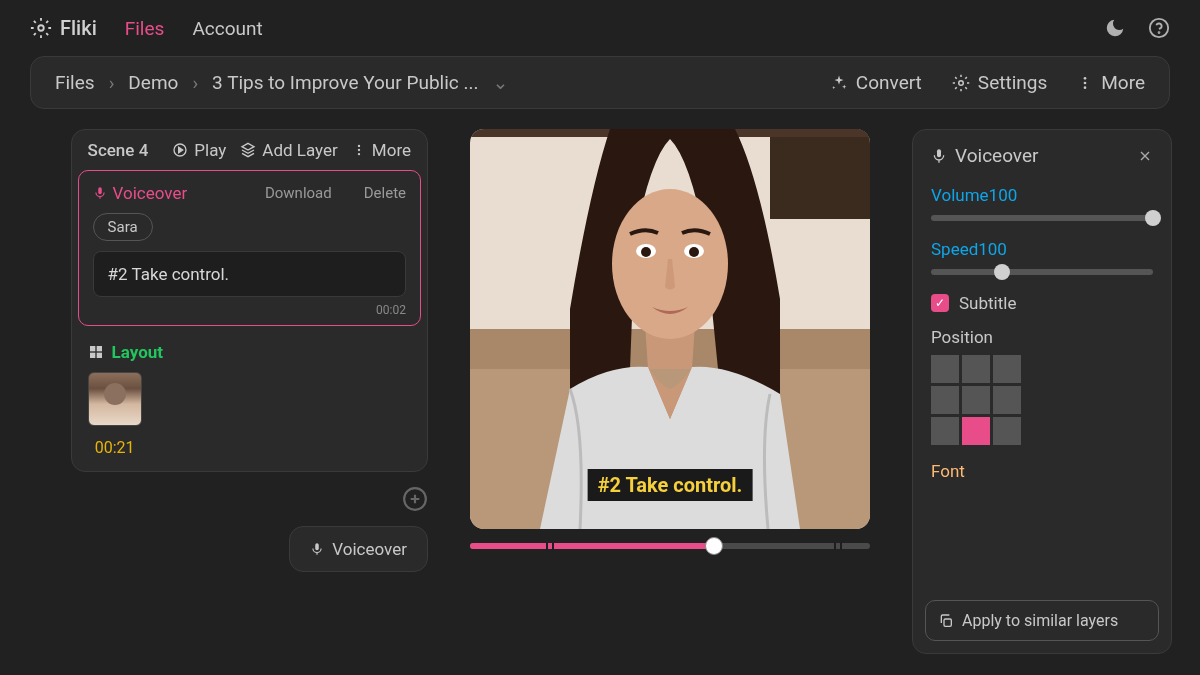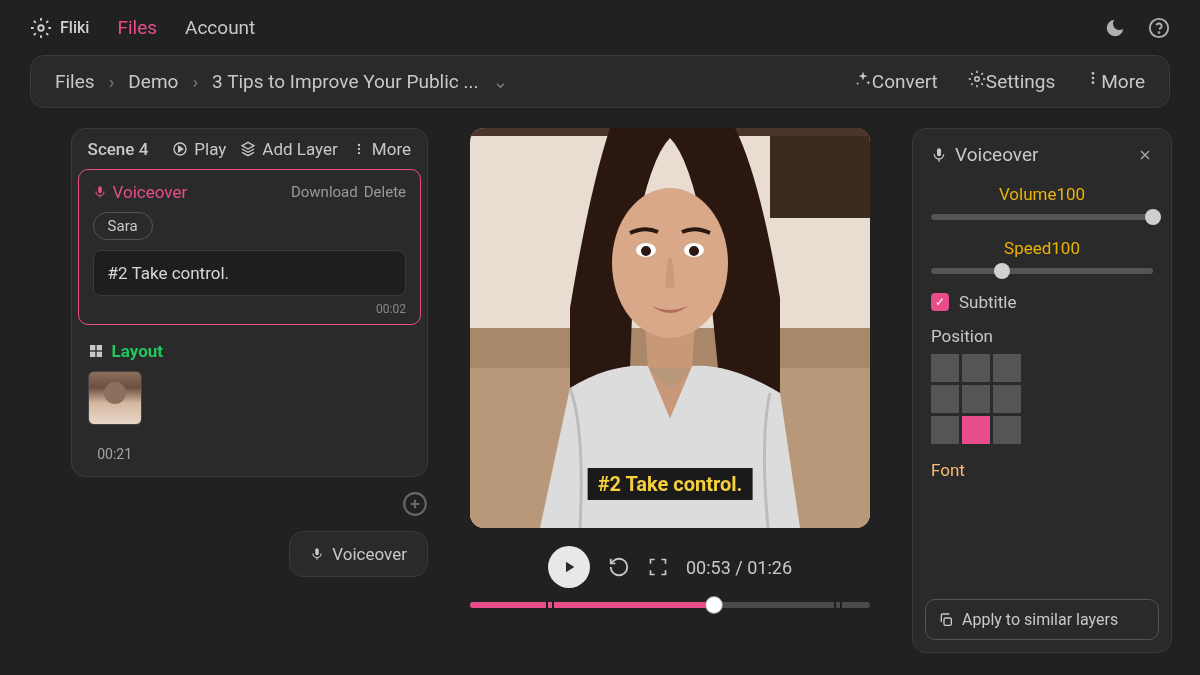--- a/index.html
+++ b/index.html
@@ -17,21 +17,21 @@
     display: flex;
     align-items: center;
     padding: 16px 30px;
     gap: 28px;
   }
   .logo {
     display: flex;
     align-items: center;
     gap: 8px;
     color: #d0d0d0;
-    font-size: 16px;
+    font-size: 20px;
     font-weight: 500;
   }
   .nav-link {
     font-size: 19px;
     color: #c8c8c8;
     cursor: pointer;
   }
   .nav-link.active { color: #e84d8a; }
   .topnav-right {
     margin-left: auto;
@@ -54,21 +54,21 @@
     font-size: 19px;
   }
   .crumb { color: #c8c8c8; cursor: pointer; }
   .crumb-sep { color: #777; }
   .toolbar-actions {
     margin-left: auto;
     display: flex;
     gap: 30px;
     align-items: center;
   }
-  .tb-action { display: flex; align-items: flex-start; color: #c8c8c8; cursor: pointer; }
+  .tb-action { display: flex; align-items: center; gap: 8px; color: #c8c8c8; cursor: pointer; }
   
   
   .main {
     display: grid;
     grid-template-columns: 400px 1fr 260px;
     gap: 24px;
     padding: 20px 28px 0 28px;
     height: calc(100% - 130px);
   }
   
@@ -93,21 +93,21 @@
   .hdr-btn.right { margin-left: auto; }
   
   .voiceover-block {
     border: 1px solid #e84d8a;
     margin: 0 6px 6px 6px;
     border-radius: 10px;
     padding: 12px 14px 8px 14px;
   }
   .vo-row1 { display: flex; align-items: center; gap: 8px; margin-bottom: 10px; }
   .vo-label { color: #e84d8a; font-size: 17px; display: flex; align-items: center; gap: 6px; }
-  .vo-actions { margin-left: auto; display: flex; gap: 6px; font-size: 15px; color: #999; }
+  .vo-actions { margin-left: auto; display: flex; gap: 32px; font-size: 15px; color: #999; }
   .vo-actions span { cursor: pointer; }
   .chip {
     display: inline-block;
     border: 1px solid #555;
     border-radius: 16px;
     padding: 4px 14px;
     font-size: 15px;
     color: #c8c8c8;
     margin-bottom: 10px;
     cursor: pointer;
@@ -140,21 +140,21 @@
   }
   .thumb::after {
     content: "";
     position: absolute;
     left: 50%; top: 40%;
     width: 22px; height: 22px;
     background: #8b7060;
     border-radius: 50%;
     transform: translate(-50%, -50%);
   }
-  .thumb-time { font-size: 14px; color: #a3a3a3; margin-top: 21px; text-align: center; width: 54px; }
+  .thumb-time { font-size: 16px; color: #eab308; margin-top: 12px; text-align: center; width: 54px; }
   
   .add-scene { text-align: center; color: #666; font-size: 24px; cursor: pointer; }
   
   .scene5-vo {
     padding: 12px 20px;
     display: flex; align-items: center; gap: 8px;
     color: #c8c8c8; font-size: 17px;
   }
   
   
@@ -239,21 +239,21 @@
     position: relative;
     overflow: hidden;
   }
   .rp-header {
     display: flex; align-items: center; gap: 8px;
     font-size: 19px; color: #c8c8c8;
     margin-bottom: 18px;
   }
   .rp-close { margin-left: auto; cursor: pointer; color: #aaa; }
   .slider-group { margin-bottom: 18px; }
-  .slider-label-row { display: flex; justify-content: center; font-size: 17px; color: #eab308; margin-bottom: 10px; }
+  .slider-label-row { display: flex; justify-content: flex-start; font-size: 17px; color: #0ea5e9; margin-bottom: 10px; }
   .slider-track {
     position: relative;
     height: 6px;
     background: #555;
     border-radius: 3px;
   }
   .slider-track.vol .knob { left: 100%; }
   .slider-track.spd .knob { left: 32%; }
   .knob {
     position: absolute;
@@ -474,41 +474,20 @@
 
         <path d="M100 260 Q140 235 178 238 L200 290 L222 238 Q260 235 310 265 L330 400 L70 400 Z" fill="#dcdcdc"></path>
         <path d="M178 238 L200 290 L222 238 Q212 255 200 260 Q188 255 178 238" fill="#c89878"></path>
 
         <path d="M100 260 Q115 300 110 400" stroke="#bcbcbc" stroke-width="3" fill="none"></path>
         <path d="M300 265 Q290 310 298 400" stroke="#bcbcbc" stroke-width="3" fill="none"></path>
       </svg>
       <div class="subtitle-overlay">#2 Take control.</div>
     </div>
 
-    <div class="player-controls">
-      <div class="play-btn">
-        <svg width="18" height="18" viewBox="0 0 24 24" fill="#2a2a2a">
-            <path d="M8 5v14l11-7z"></path>
-          </svg>
-      </div>
-      <span class="ctrl-ic">
-        <svg width="22" height="22" viewBox="0 0 24 24" fill="none" stroke="#c8c8c8" stroke-width="2">
-            <path d="M3 12a9 9 0 109-9 9 9 0 00-6.4 2.6L3 8"></path>
-            <path d="M3 3v5h5"></path>
-          </svg>
-      </span>
-      <span class="ctrl-ic">
-        <svg width="20" height="20" viewBox="0 0 24 24" fill="none" stroke="#c8c8c8" stroke-width="2">
-            <path d="M3 8V3h5M21 8V3h-5M3 16v5h5M21 16v5h-5"></path>
-          </svg>
-      </span>
-      <span class="time-display">
-        <span>00:53</span> / <span>01:26</span>
-      </span>
-    </div>
 
     <div class="progress">
       <div class="progress-fill"></div>
       <div class="prog-marks a">
           <div class="prog-mark"></div>
           <div class="prog-mark"></div>
         </div>
       <div class="prog-marks b">
           <div class="prog-mark"></div>
           <div class="prog-mark"></div>

